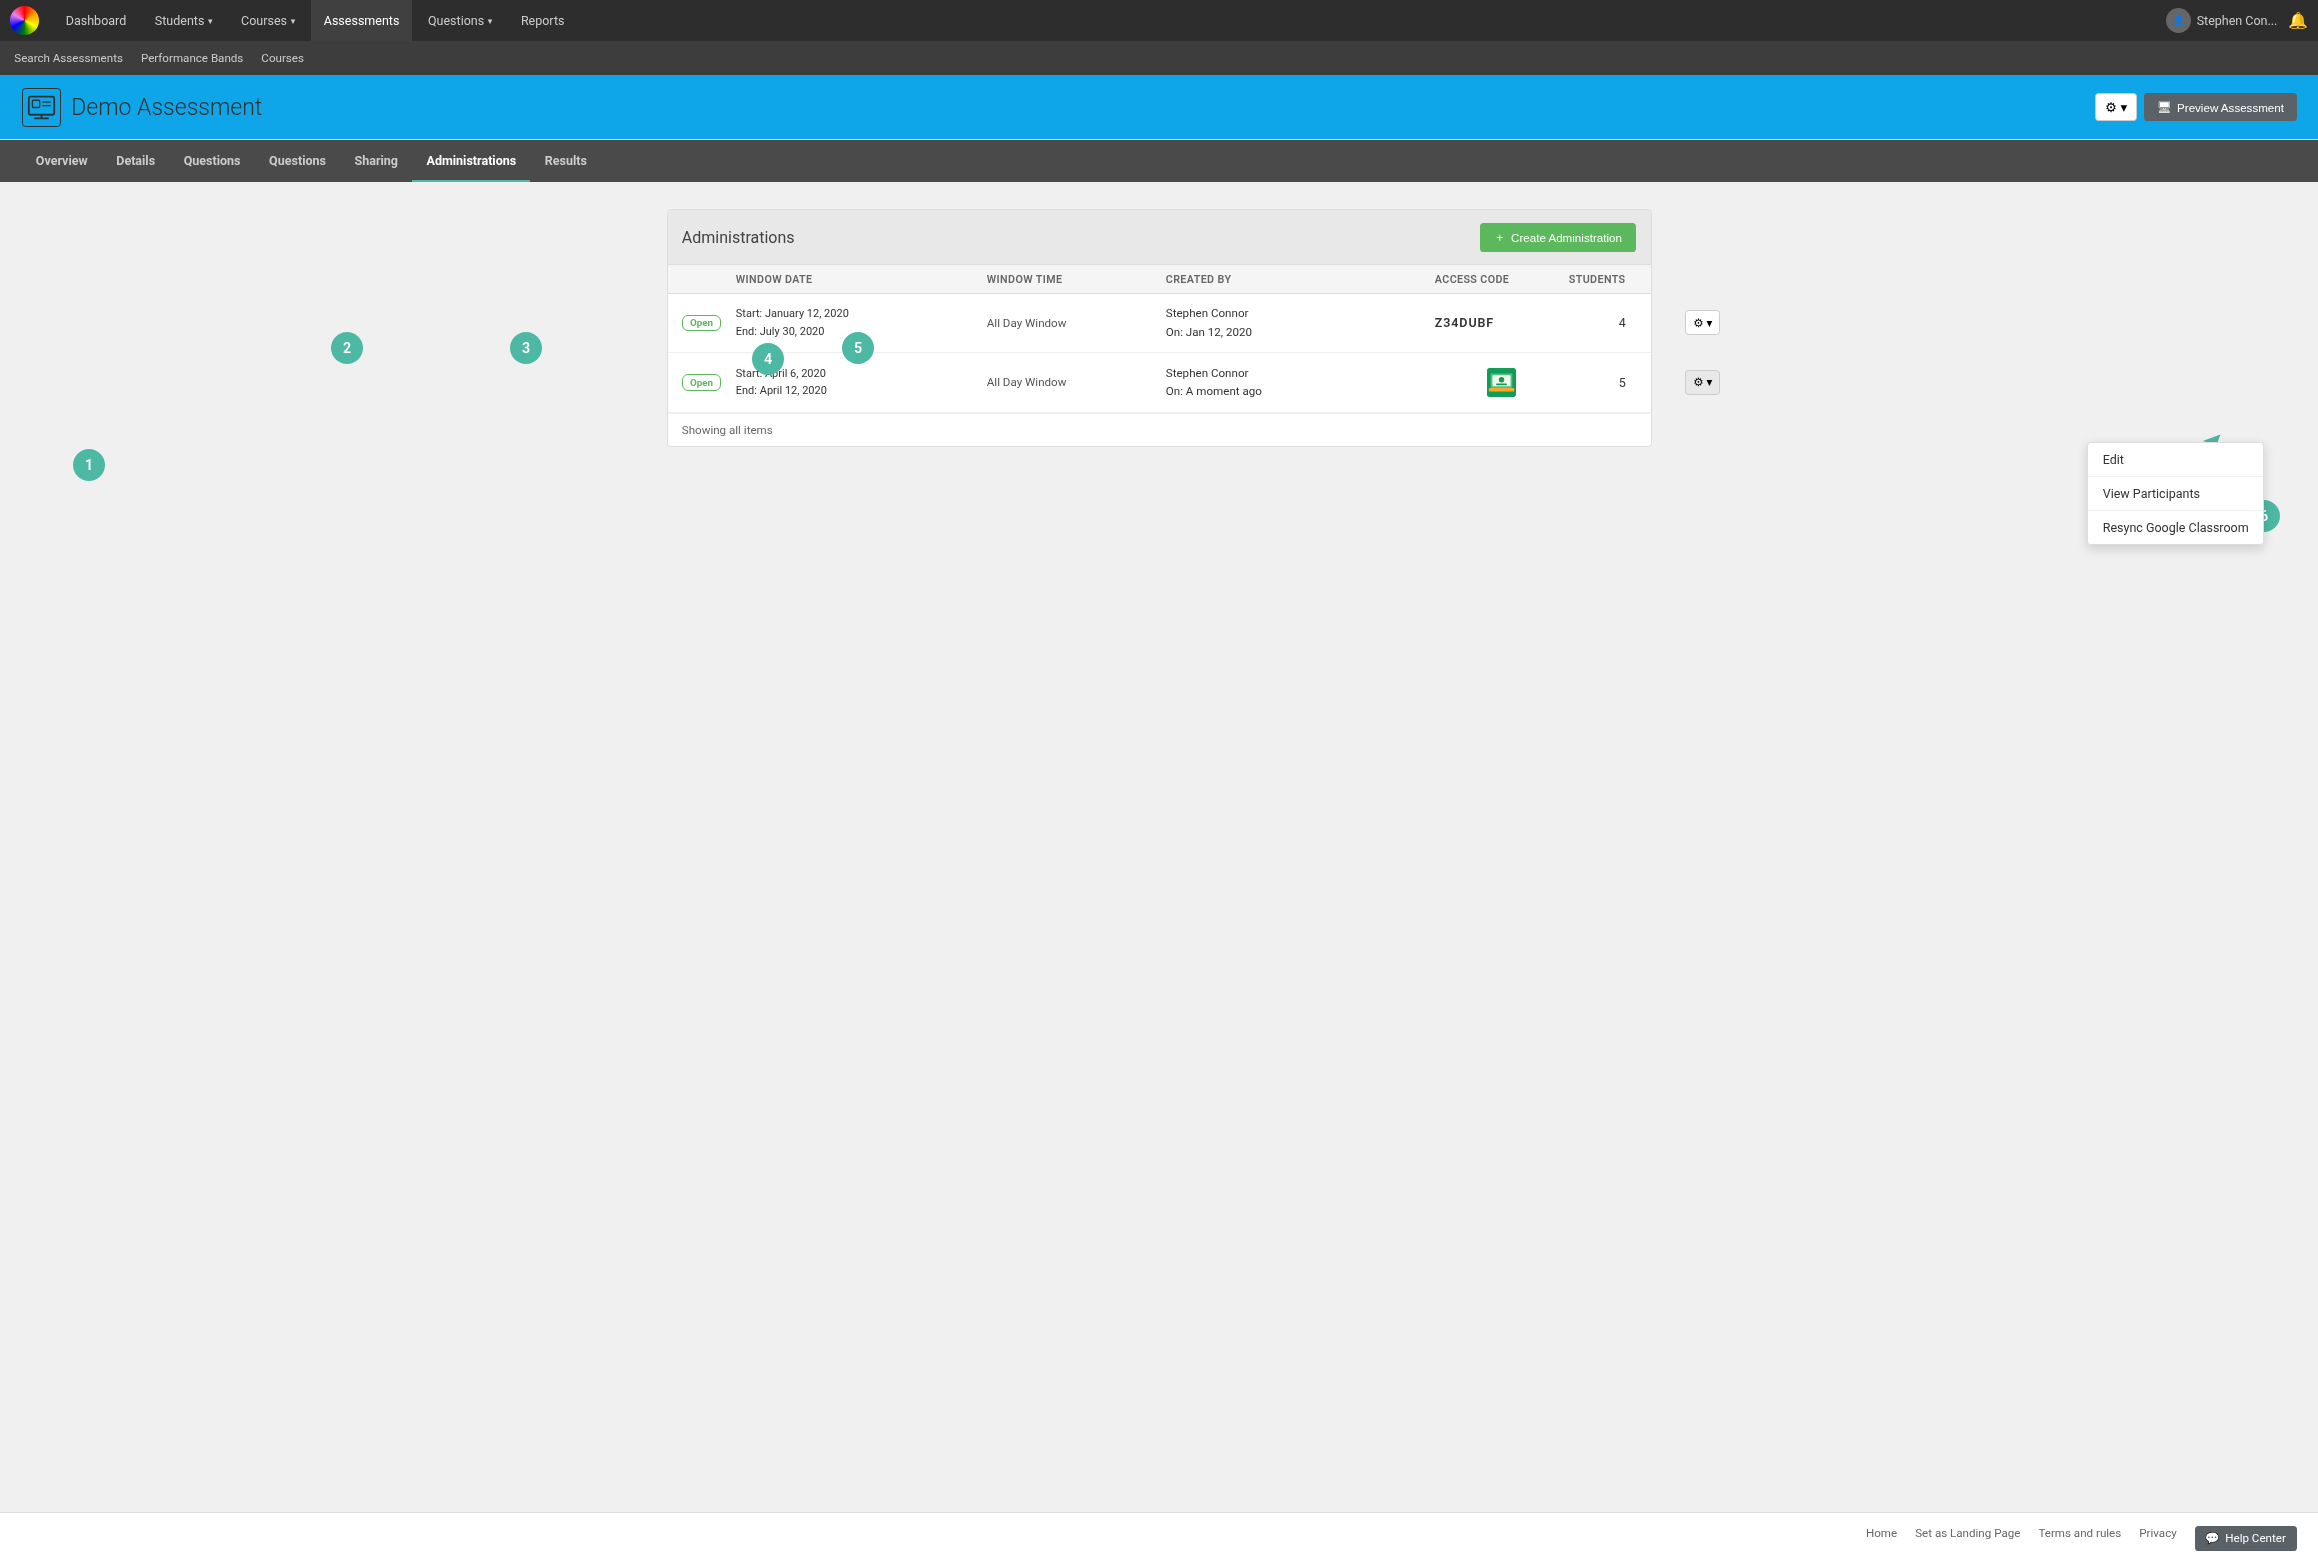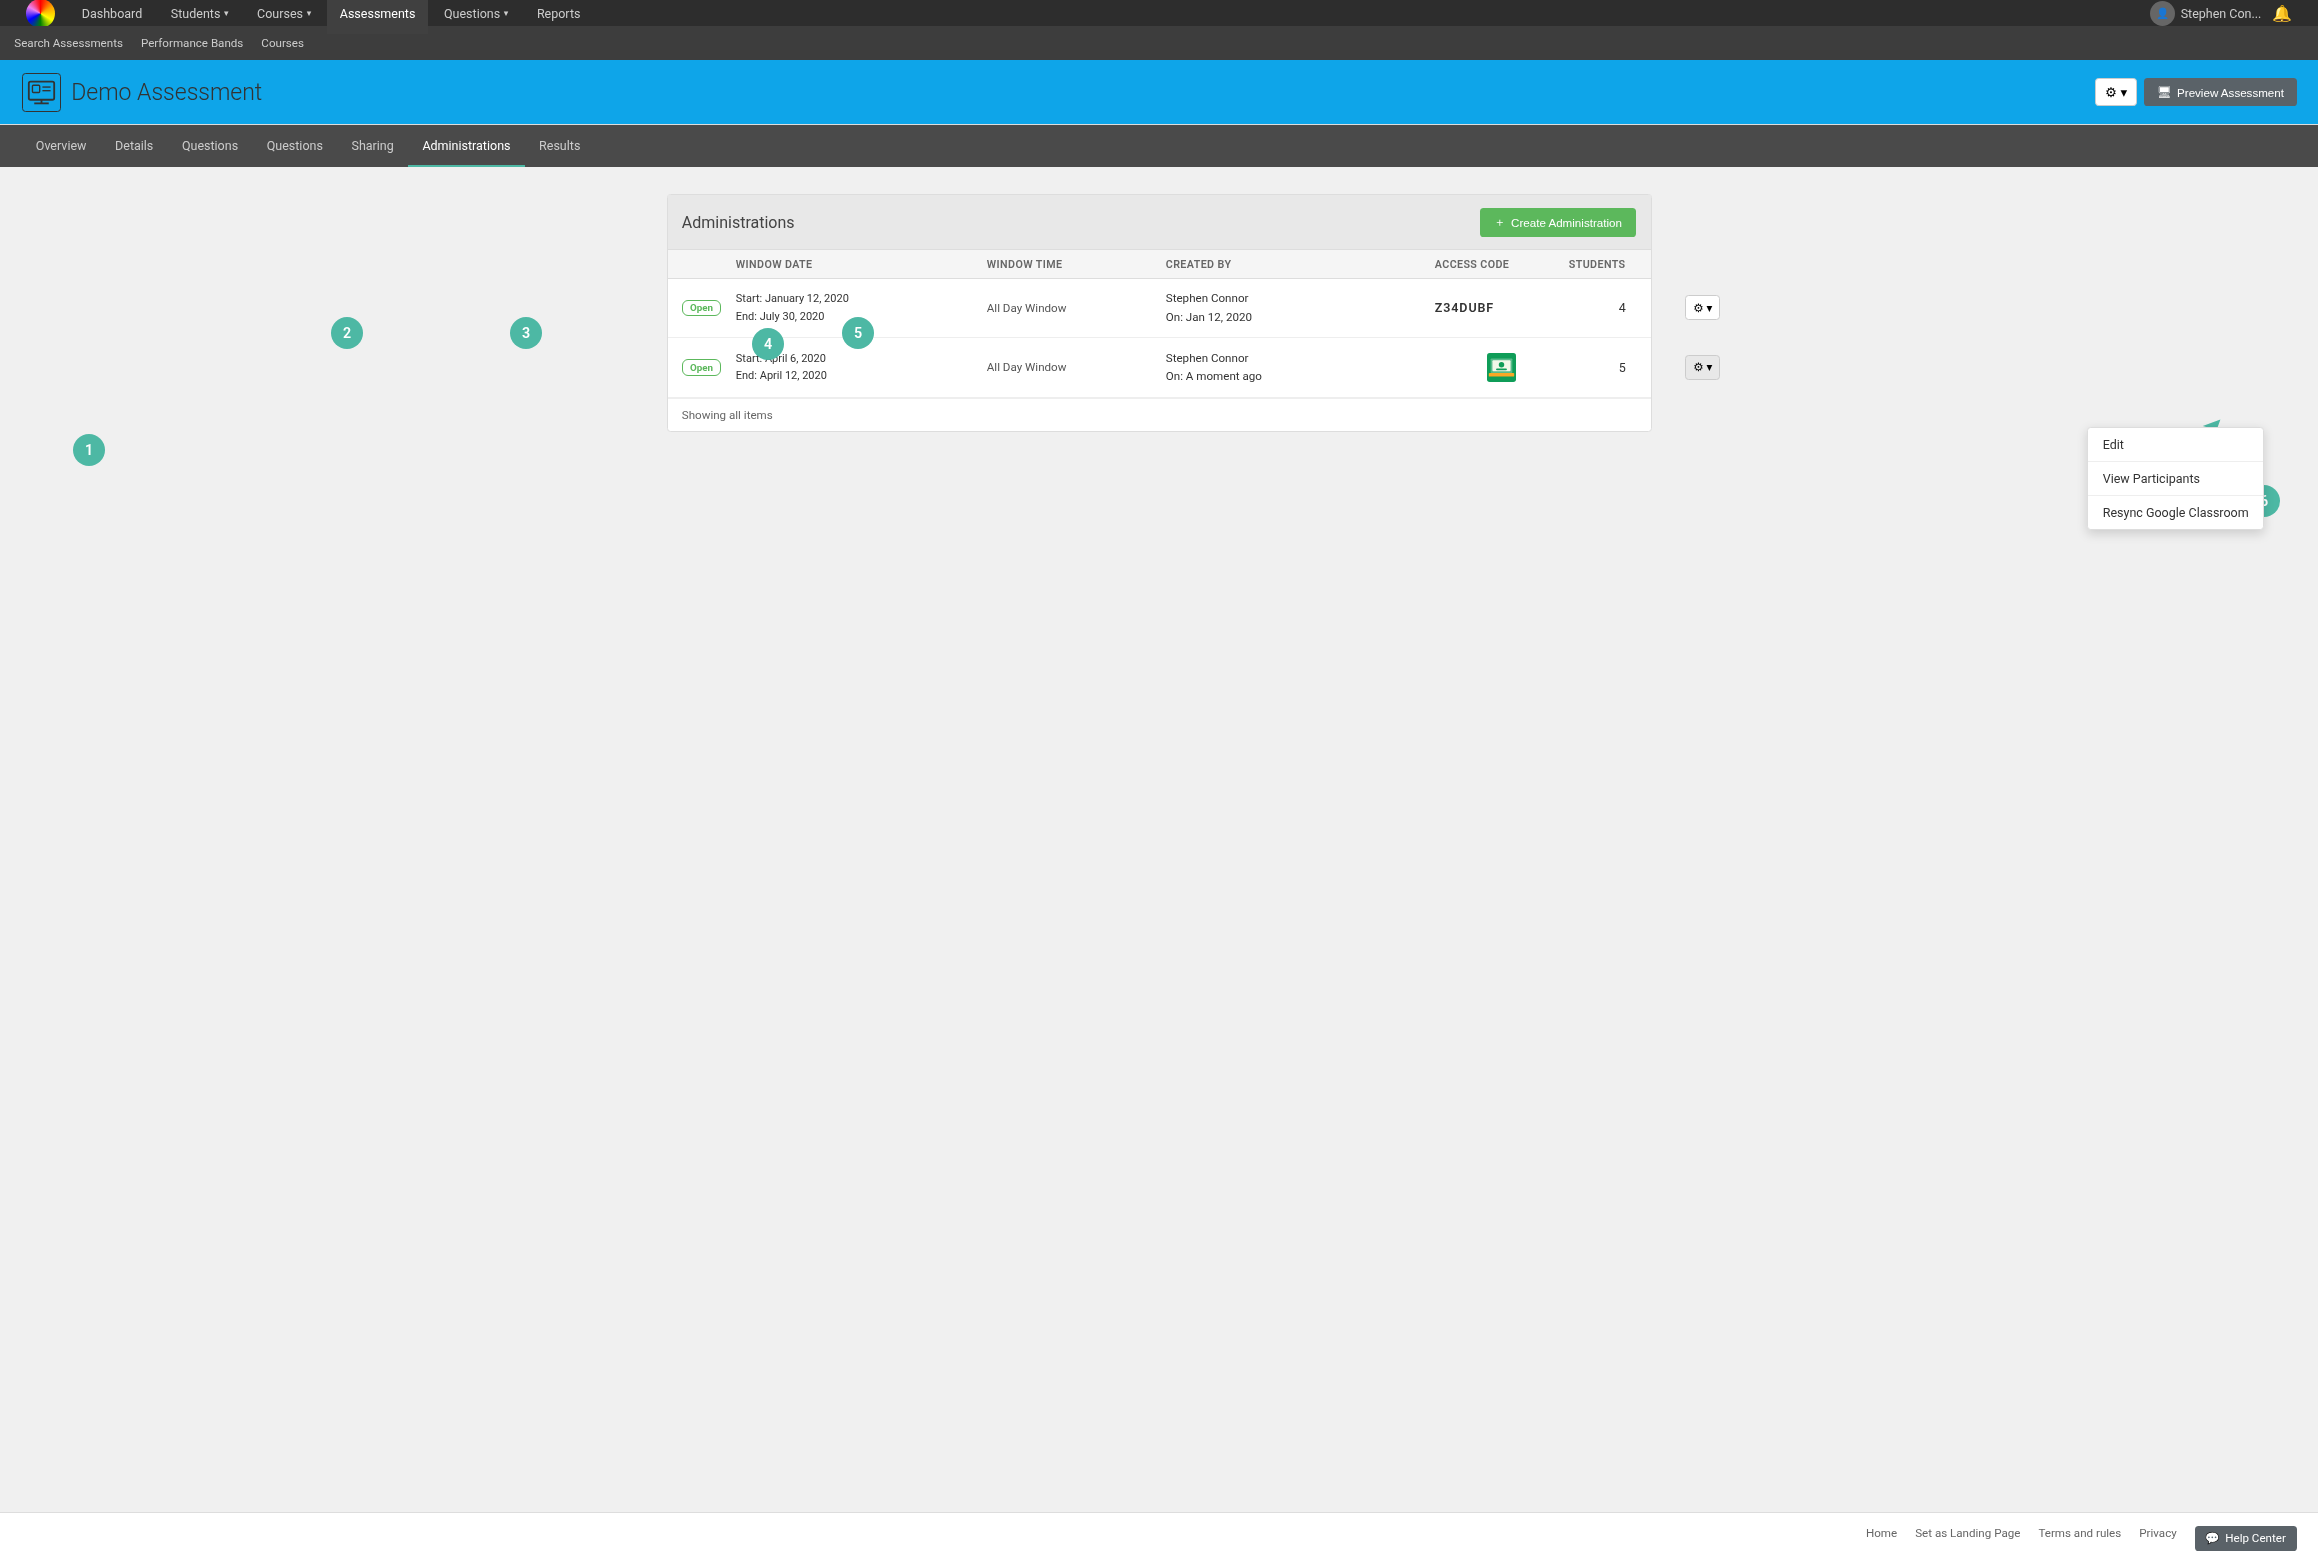--- a/index.html
+++ b/index.html
@@ -1,19 +1,19 @@
 <!DOCTYPE html>
 <html style="font-size:14.3px"><head>
   <meta charset="utf-8">
   <style>
     * { margin: 0; padding: 0; box-sizing: border-box; }
     body { font-family: -apple-system, BlinkMacSystemFont, 'Segoe UI', Roboto, sans-serif; background: #f0f0f0; font-size: 12.5px; color: #333; min-height: 100vh; display: flex; flex-direction: column; }
 
     
-    .top-nav { background: #2d2d2d; display: flex; align-items: center; padding: 0 26px; height: 26px; gap: 3.6px; }
+    .top-nav { background: #2d2d2d; display: flex; align-items: center; padding: 0 10px; height: 41px; gap: 3.6px; }
     .logo { width: 29px; height: 29px; border-radius: 50%; background: conic-gradient(red, orange, yellow, green, blue, violet, red); margin-right: 10.7px; flex-shrink: 0; }
     .nav-item { color: #ccc; padding: 0 12.5px; height: 41px; display: flex; align-items: center; cursor: pointer; font-size: 12.5px; text-decoration: none; position: relative; }
     .nav-item.active { color: #fff; background: #404040; }
     .nav-item .arrow { margin-left: 3.6px; font-size: 9px; }
     .nav-right { margin-left: auto; display: flex; align-items: center; gap: 10.7px; color: #ccc; }
     .user-info { display: flex; align-items: center; gap: 5.4px; cursor: pointer; }
     .user-avatar { width: 25px; height: 25px; border-radius: 50%; background: #666; display: flex; align-items: center; justify-content: center; color: #fff; font-size: 10.7px; }
     .bell-icon { font-size: 16px; cursor: pointer; }
 
     
@@ -24,21 +24,21 @@
     .assessment-header { background: #0ea5e9; padding: 12.5px 21.5px; display: flex; align-items: center; justify-content: space-between; border-bottom: 0.9px solid #ddd; gap: 47px; }
     .assessment-title-area { display: flex; align-items: center; gap: 10.7px; }
     .assessment-icon { width: 39px; height: 39px; border: 1.8px solid #333; display: flex; align-items: center; justify-content: center; border-radius: 3.6px; }
     .assessment-icon svg { width: 29px; height: 29px; }
     .assessment-title { font-size: 23px; font-weight: 300; color: #333; }
     .header-actions { display: flex; gap: 7.2px; }
     .btn-gear { background: #fff; border: 0.9px solid #ccc; padding: 5.4px 9px; border-radius: 3.6px; cursor: pointer; display: flex; align-items: center; gap: 3.6px; }
     .btn-preview { background: #5a6268; color: #fff; border: none; padding: 7.2px 12.5px; border-radius: 3.6px; cursor: pointer; display: flex; align-items: center; gap: 5.4px; font-size: 11.6px; }
 
     
-    .tabs { background: #4a4a4a; display: flex; align-items: center; padding: 0 21.5px; }
+    .tabs { background: #4a4a4a; display: flex; align-items: center; padding: 0 21.5px; font-weight: bold; }
     .tab { color: #ccc; padding: 12.5px 14.3px; cursor: pointer; font-size: 12.5px; border-bottom: 2.7px solid transparent; }
     .tab.active { color: #fff; border-bottom-color: #4db8a4; }
 
     
     .main-content { flex: 1; padding: 27px 54px; background: #f0f0f0; position: relative; }
 
     
     .admin-container { background: #fff; border: 0.9px solid #ddd; border-radius: 3.6px; max-width: 985px; margin: 0 auto; position: relative; }
     .admin-header { background: #e8e8e8; padding: 12.5px 14.3px; display: flex; align-items: center; justify-content: space-between; border-bottom: 0.9px solid #ddd; }
     .admin-title { font-size: 16px; font-weight: 400; color: #444; }

